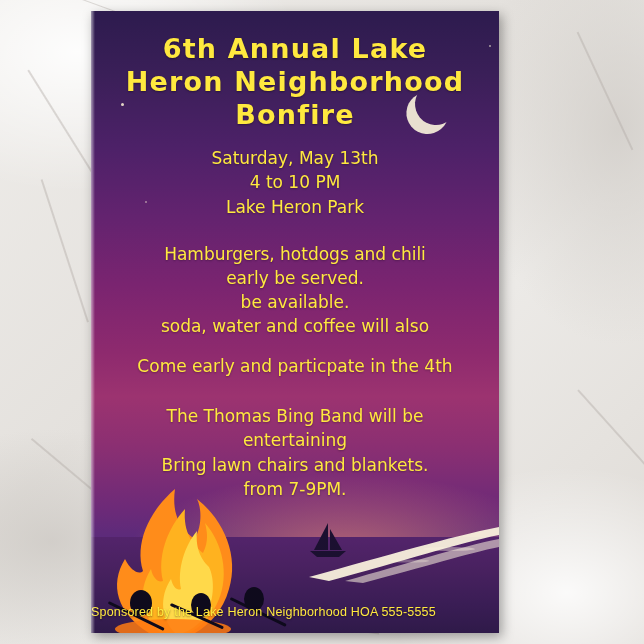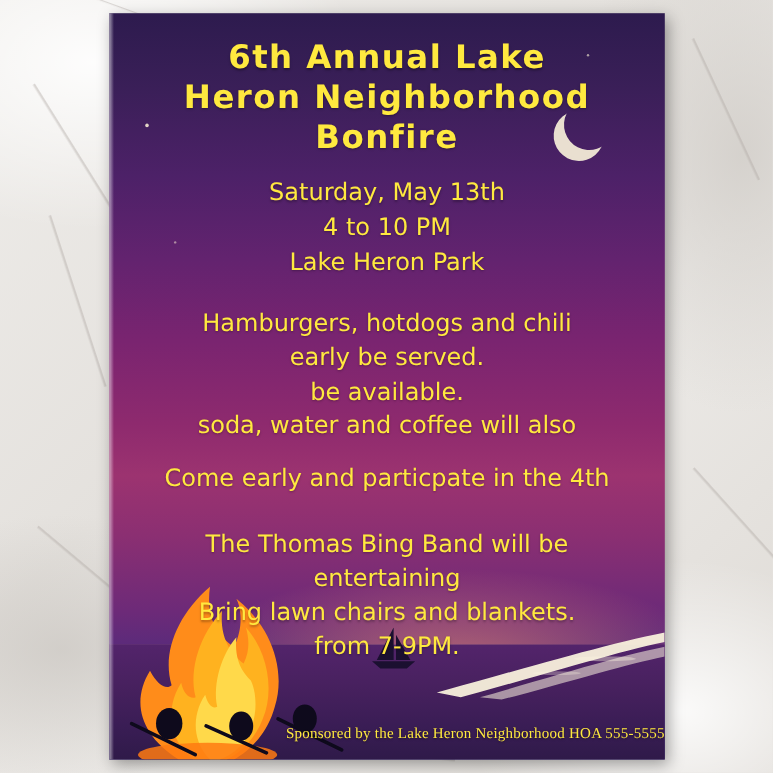--- a/index.html
+++ b/index.html
@@ -37,21 +37,21 @@
   .v4 { left: 540px; top: 90px; width: 130px; height: 2px; transform: rotate(65deg); }
   .v5 { left: 560px; top: 430px; width: 110px; height: 1.5px; transform: rotate(48deg); }
   .v6 { left: 200px; top: 620px; width: 180px; height: 1.5px; transform: rotate(8deg); }
   .v7 { left: 60px; top: 20px; width: 160px; height: 1px; transform: rotate(20deg); }
 
   
   .flyer-wrap {
     position: absolute;
     left: 91px;
     top: 11px;
-    width: 463px;
+    width: 408px;
     height: 622px;
     filter: drop-shadow(3px 4px 6px rgba(0,0,0,0.35));
   }
   .flyer {
     position: absolute;
     inset: 0;
     overflow: hidden;
     background:
       linear-gradient(to bottom,
         #2d1b4e 0%,
@@ -141,21 +141,21 @@
     font-weight: 700;
     font-size: 27px;
     line-height: 1.22;
     letter-spacing: 1.2px;
     color: #ffe93f;
     margin: 0 0 14px 0;
     text-shadow: 0 1px 2px rgba(0,0,0,0.35);
   }
   .block {
     font-family: "DejaVu Sans", sans-serif;
-    font-size: 20px;
+    font-size: 17px;
     line-height: 1.45;
     color: #ffe93f;
     margin: 0;
     text-shadow: 0 1px 2px rgba(0,0,0,0.3);
   }
   .block.tight { line-height: 1.42; }
   .spacer-sm { height: 16px; }
   .spacer-md { height: 22px; }
   .spacer-lg { height: 26px; }
   .line { display: block; }
@@ -191,22 +191,22 @@
     z-index: 10;
   }
   .bonfire svg { display: block; }
 
   
   .sponsor {
     position: absolute;
     left: 0; right: 0;
     bottom: 14px;
     z-index: 25;
-    text-align: right;
-    font-family: Liberation Serif, serif;
+    text-align: left;
+    font-family: Liberation Sans, sans-serif;
     font-size: 12.5px;
     letter-spacing: 0.2px;
     color: #ffe93f;
     text-shadow: 0 1px 2px rgba(0,0,0,0.45);
     margin-top: 36px;
   }
 </style>
 </head>
 <body>
 

